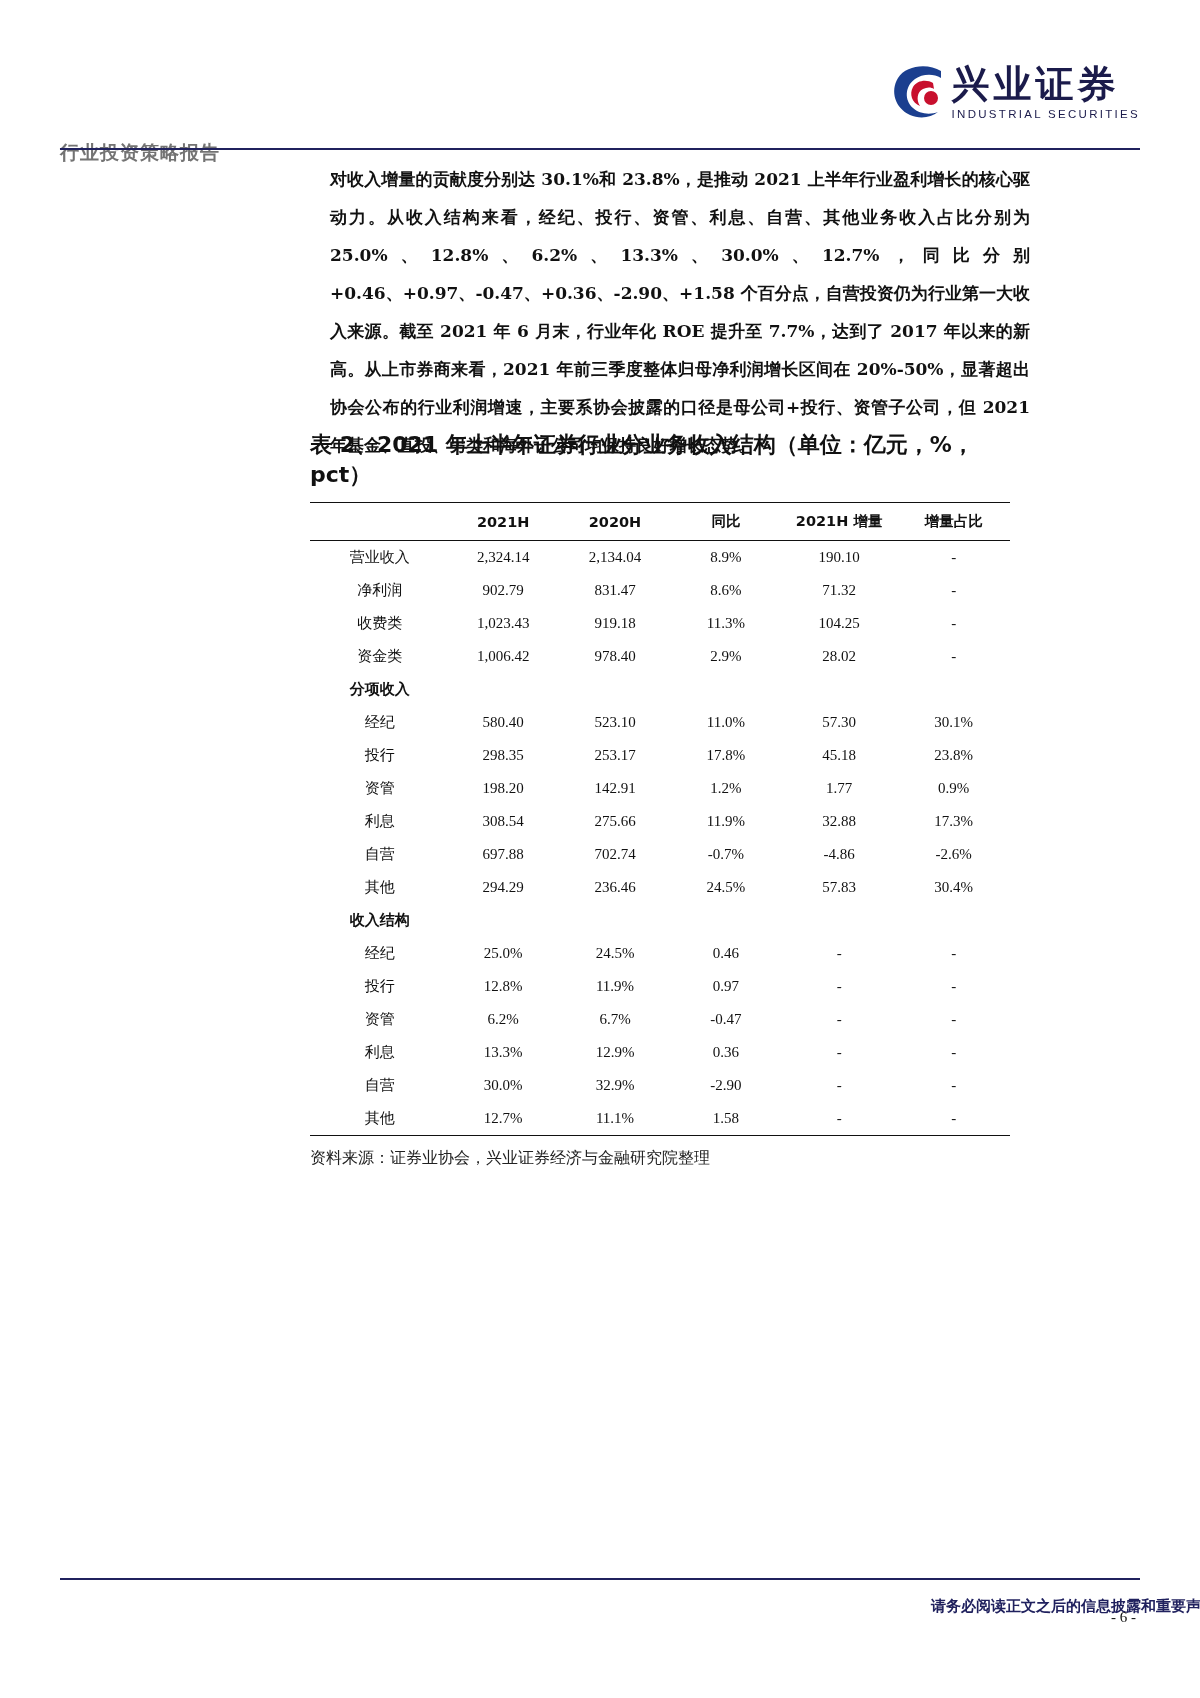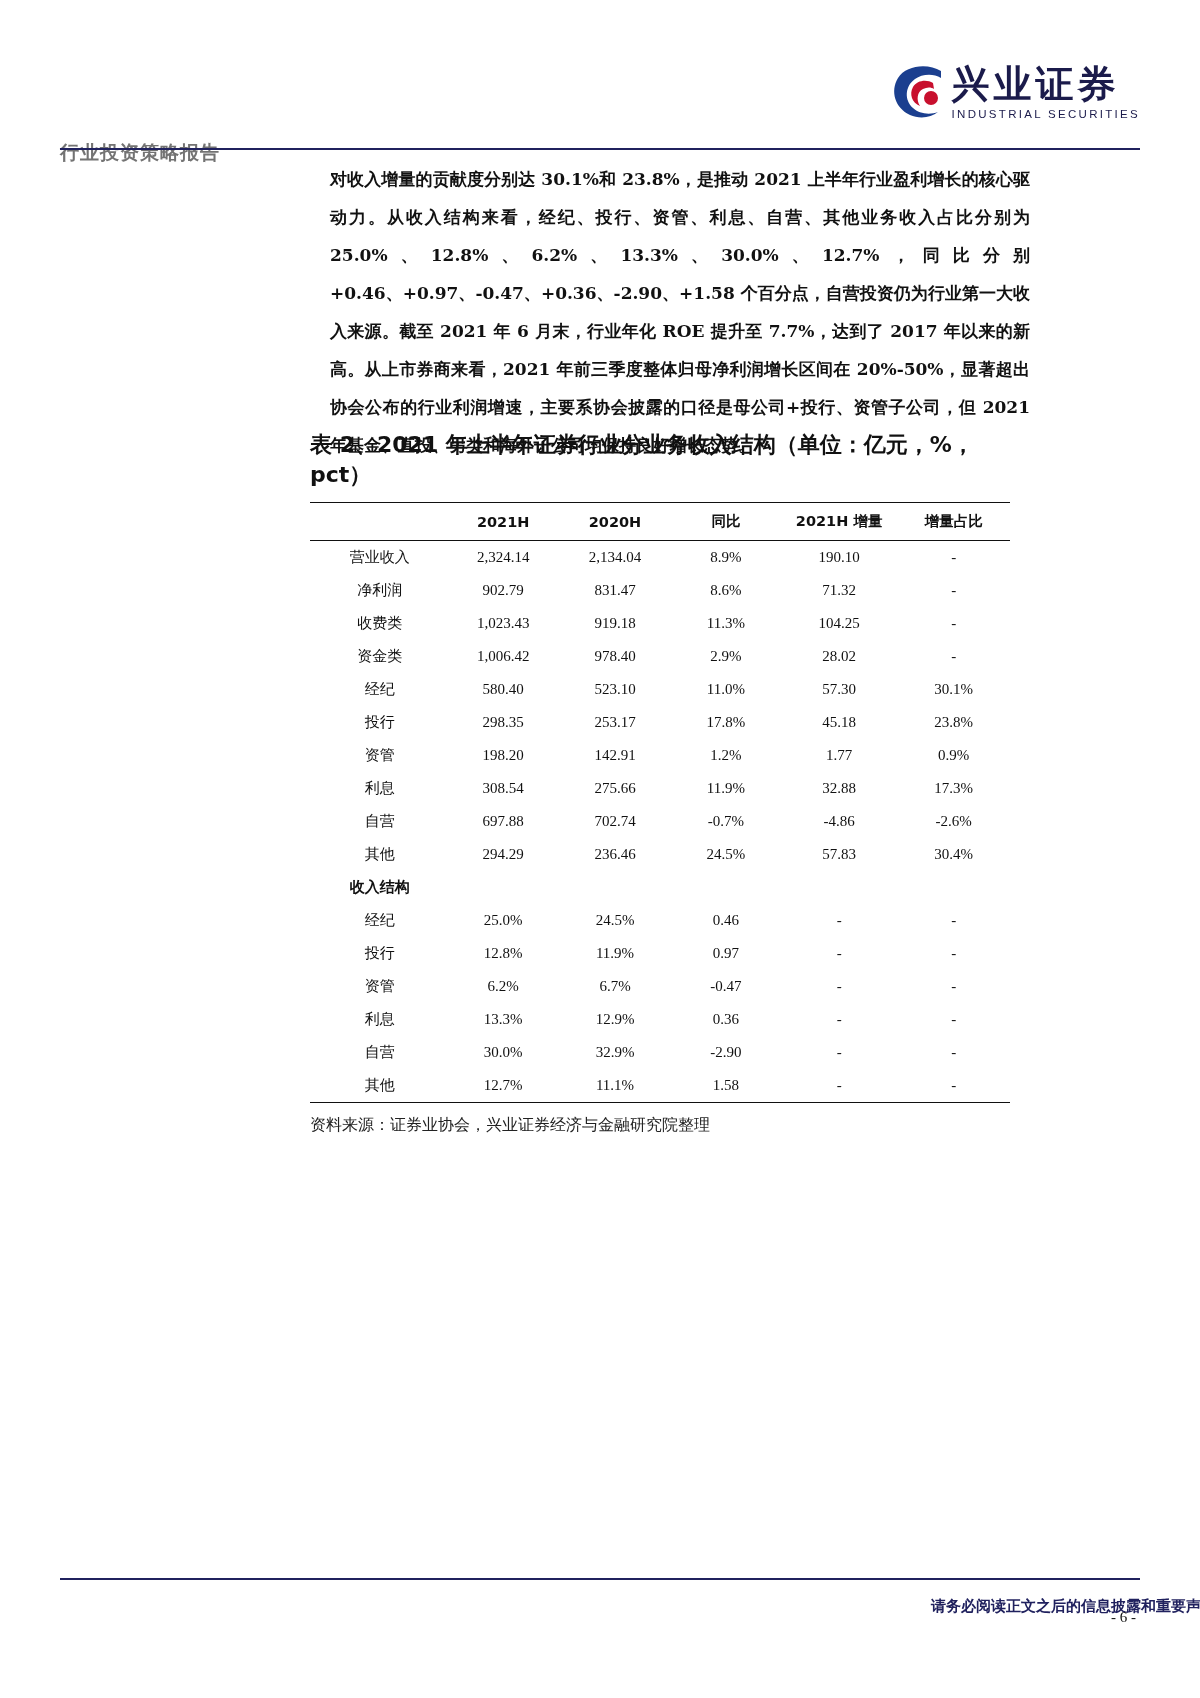--- a/index.html
+++ b/index.html
@@ -247,20 +247,28 @@
           <td>-</td>
         </tr>
         <tr>
           <td class="rowlabel">资金类</td>
           <td>1,006.42</td>
           <td>978.40</td>
           <td>2.9%</td>
           <td>28.02</td>
           <td>-</td>
         </tr>
+        <tr class="section">
+          <td class="rowlabel">分项收入</td>
+          <td></td>
+          <td></td>
+          <td></td>
+          <td></td>
+          <td></td>
+        </tr>
         <tr>
           <td class="rowlabel">经纪</td>
           <td>580.40</td>
           <td>523.10</td>
           <td>11.0%</td>
           <td>57.30</td>
           <td>30.1%</td>
         </tr>
         <tr>
           <td class="rowlabel">投行</td>

